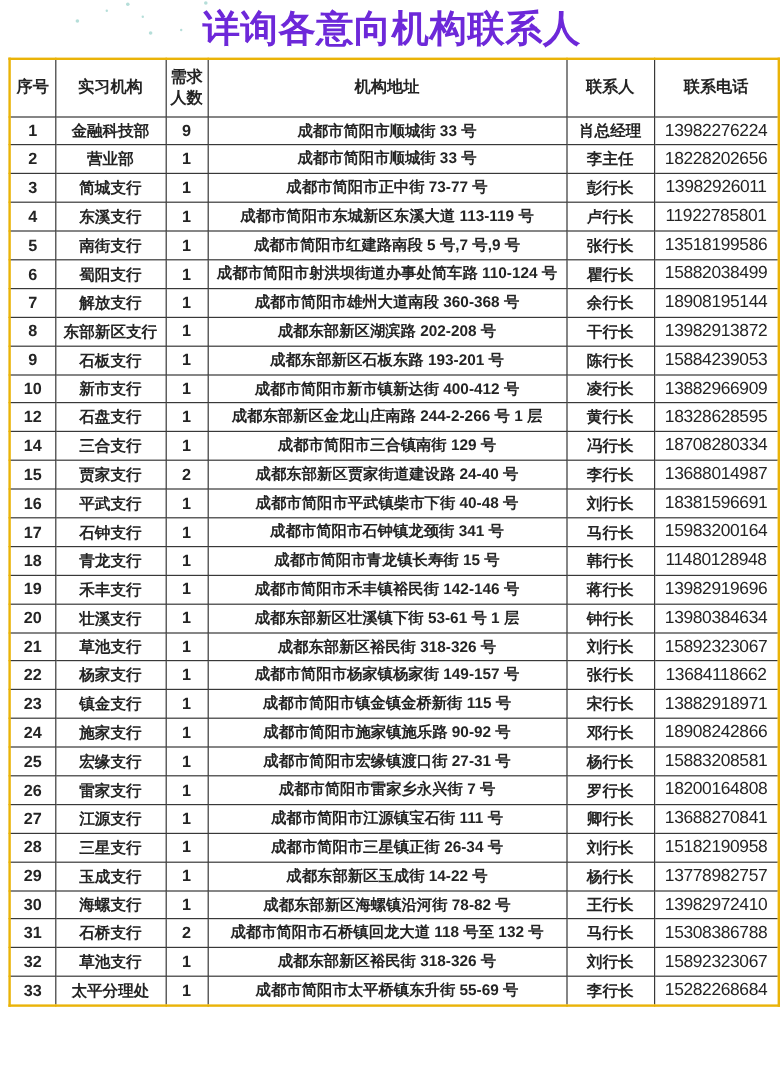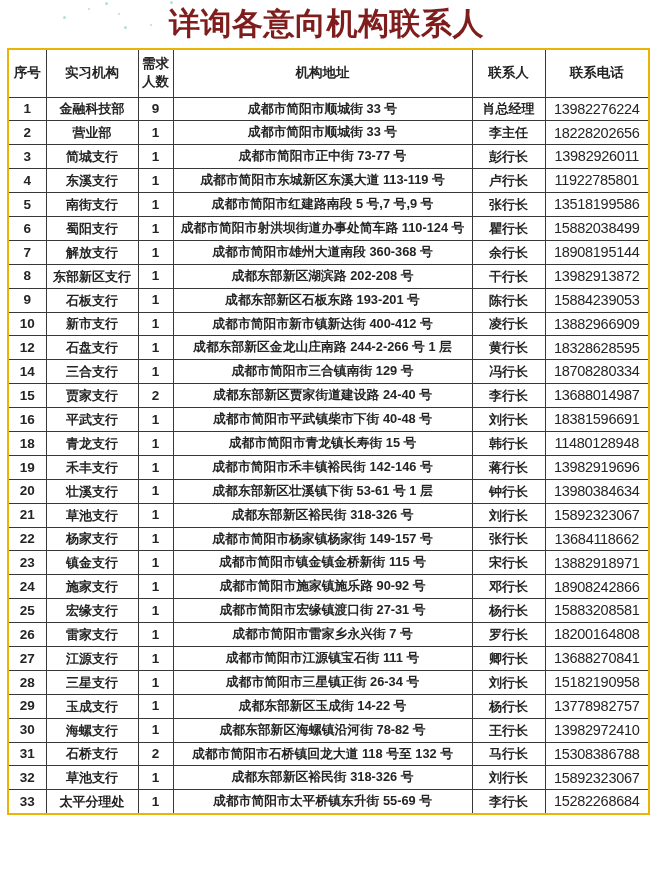--- a/index.html
+++ b/index.html
@@ -73,21 +73,21 @@
 <div class="artifacts">
   <span class="speck s1"></span>
   <span class="speck s2"></span>
   <span class="speck s3"></span>
   <span class="speck s4"></span>
   <span class="speck s5"></span>
   <span class="speck s6"></span>
   <span class="speck s7"></span>
 </div>
 
-<h1 class="page-title" style="color: #7f1d1d;">详询各意向机构联系人</h1>
+<h1 class="page-title" style="color: #6d28d9;">详询各意向机构联系人</h1>
 
 <table class="main-table">
   <colgroup>
     <col style="width:38px">
     <col style="width:92px">
     <col style="width:35px">
     <col style="width:299px">
     <col style="width:73px">
     <col style="width:104px">
   </colgroup>
@@ -208,20 +208,28 @@
       </tr>
       <tr>
         <td class="col0">16</td>
         <td class="col1">平武支行</td>
         <td class="col2">1</td>
         <td class="col3">成都市简阳市平武镇柴市下街 40-48 号</td>
         <td class="col4">刘行长</td>
         <td class="col5">18381596691</td>
       </tr>
       <tr>
+        <td class="col0">17</td>
+        <td class="col1">石钟支行</td>
+        <td class="col2">1</td>
+        <td class="col3">成都市简阳市石钟镇龙颈街 341 号</td>
+        <td class="col4">马行长</td>
+        <td class="col5">15983200164</td>
+      </tr>
+      <tr>
         <td class="col0">18</td>
         <td class="col1">青龙支行</td>
         <td class="col2">1</td>
         <td class="col3">成都市简阳市青龙镇长寿街 15 号</td>
         <td class="col4">韩行长</td>
         <td class="col5">11480128948</td>
       </tr>
       <tr>
         <td class="col0">19</td>
         <td class="col1">禾丰支行</td>

